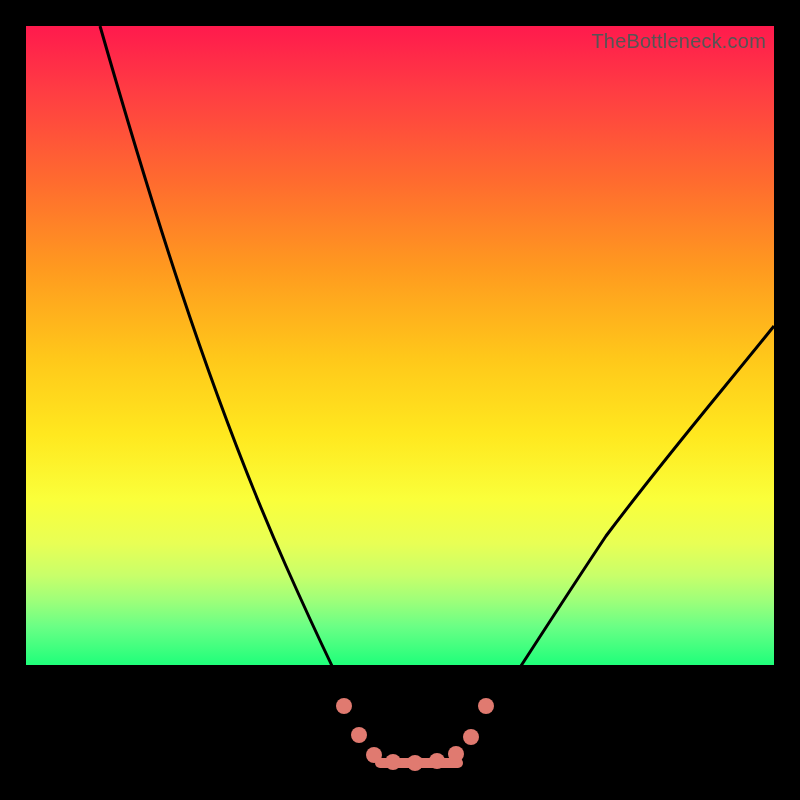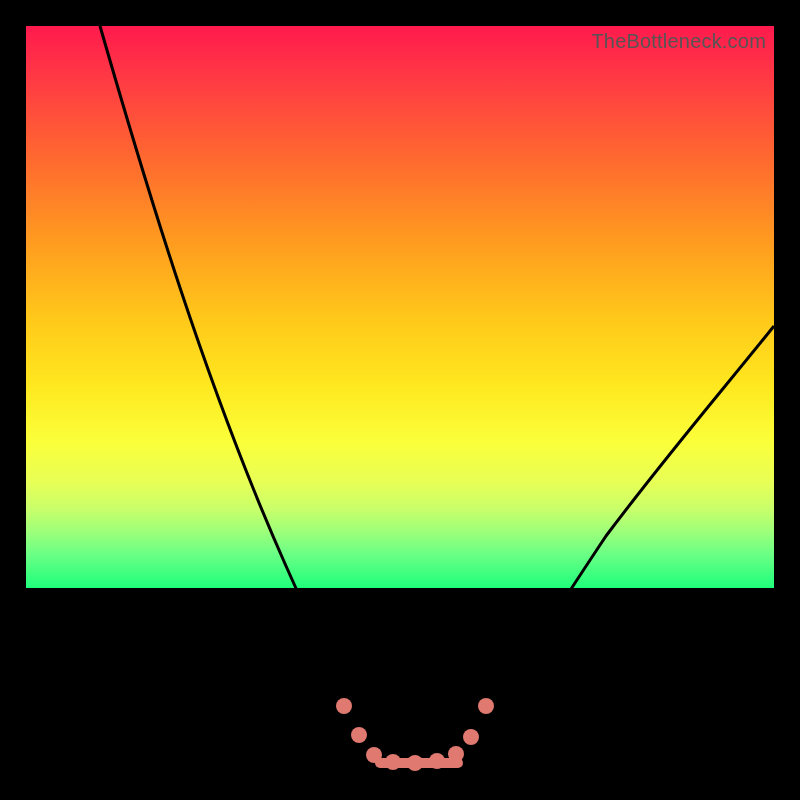--- a/index.html
+++ b/index.html
@@ -15,21 +15,21 @@
     position: relative;
     width: 800px;
     height: 800px;
     background: #000;
   }
   .plot-area {
     position: absolute;
     left: 26px;
     top: 26px;
     width: 748px;
-    height: 562px;
+    height: 639px;
     
     background: linear-gradient(
       to bottom,
       #ff1a4d 0%,
       #ff3c43 10%,
       #ff6a2f 24%,
       #ff9a1f 38%,
       #ffc81a 52%,
       #ffe81f 64%,
       #faff3a 74%,

